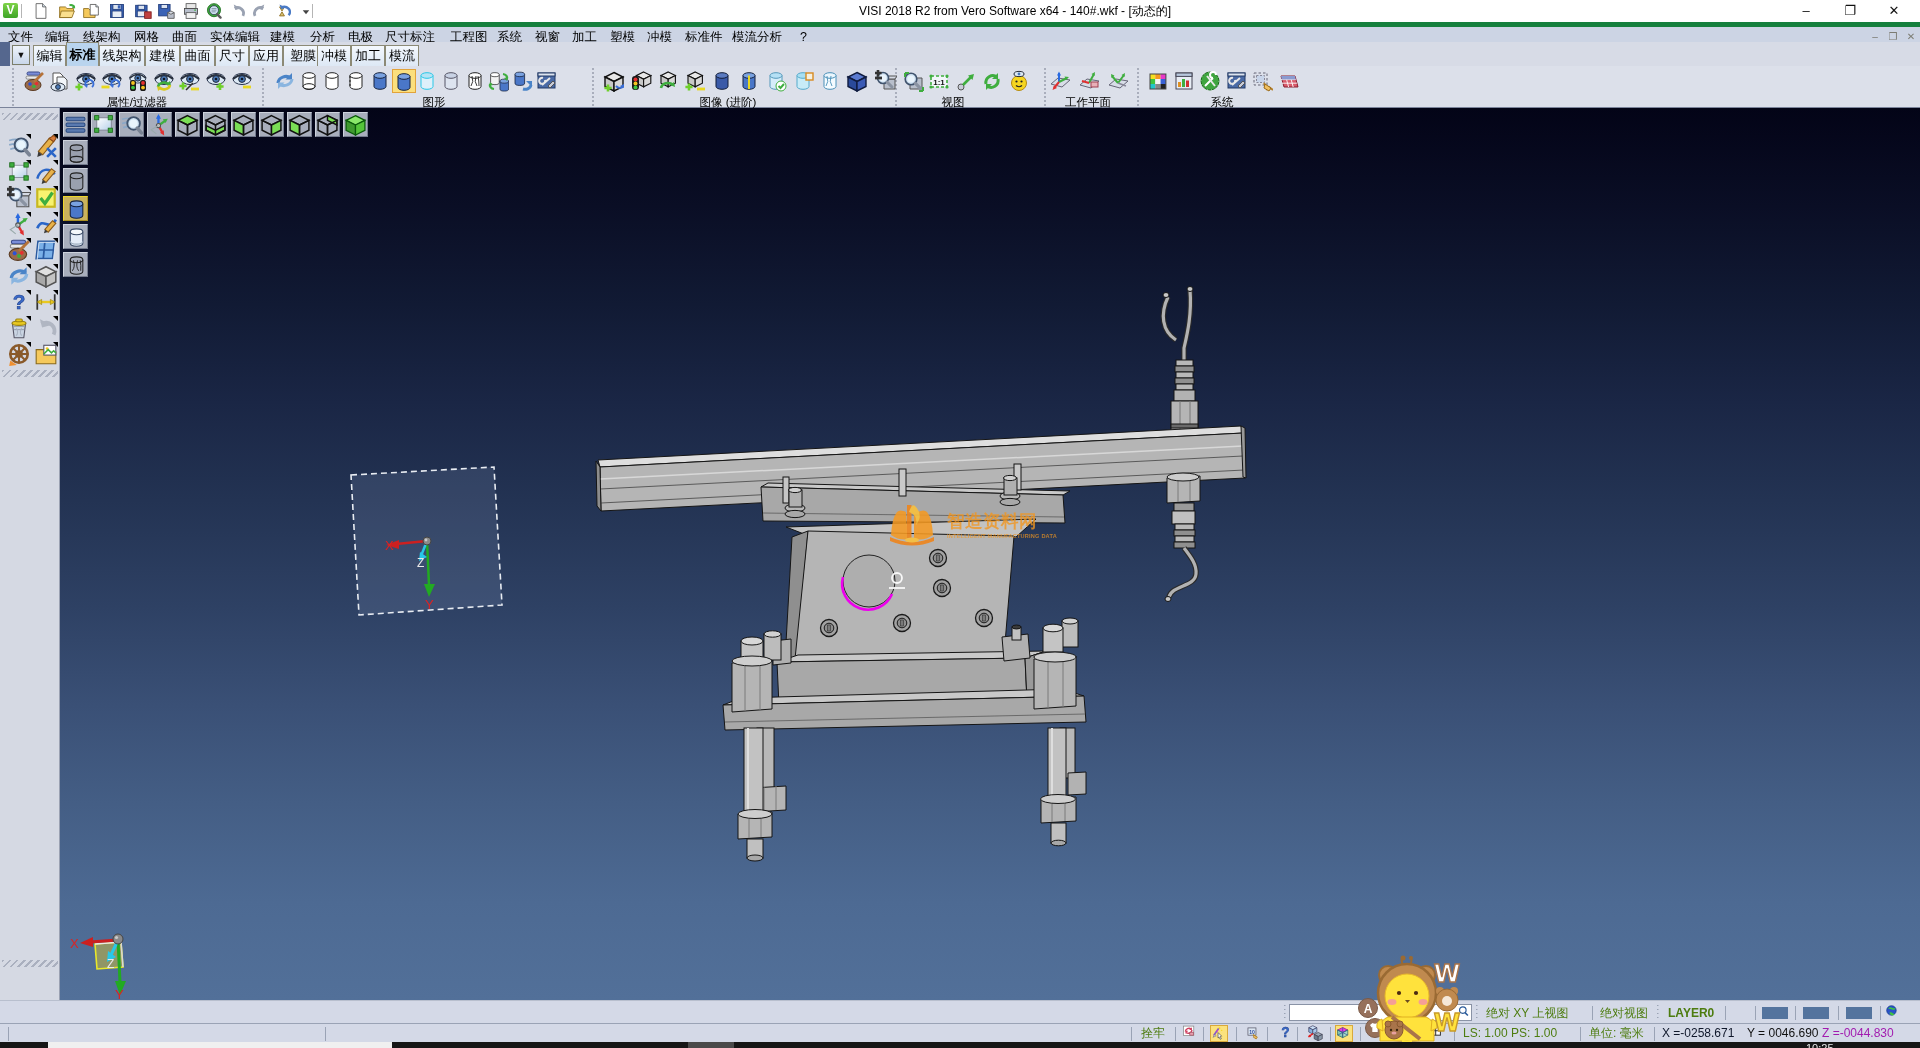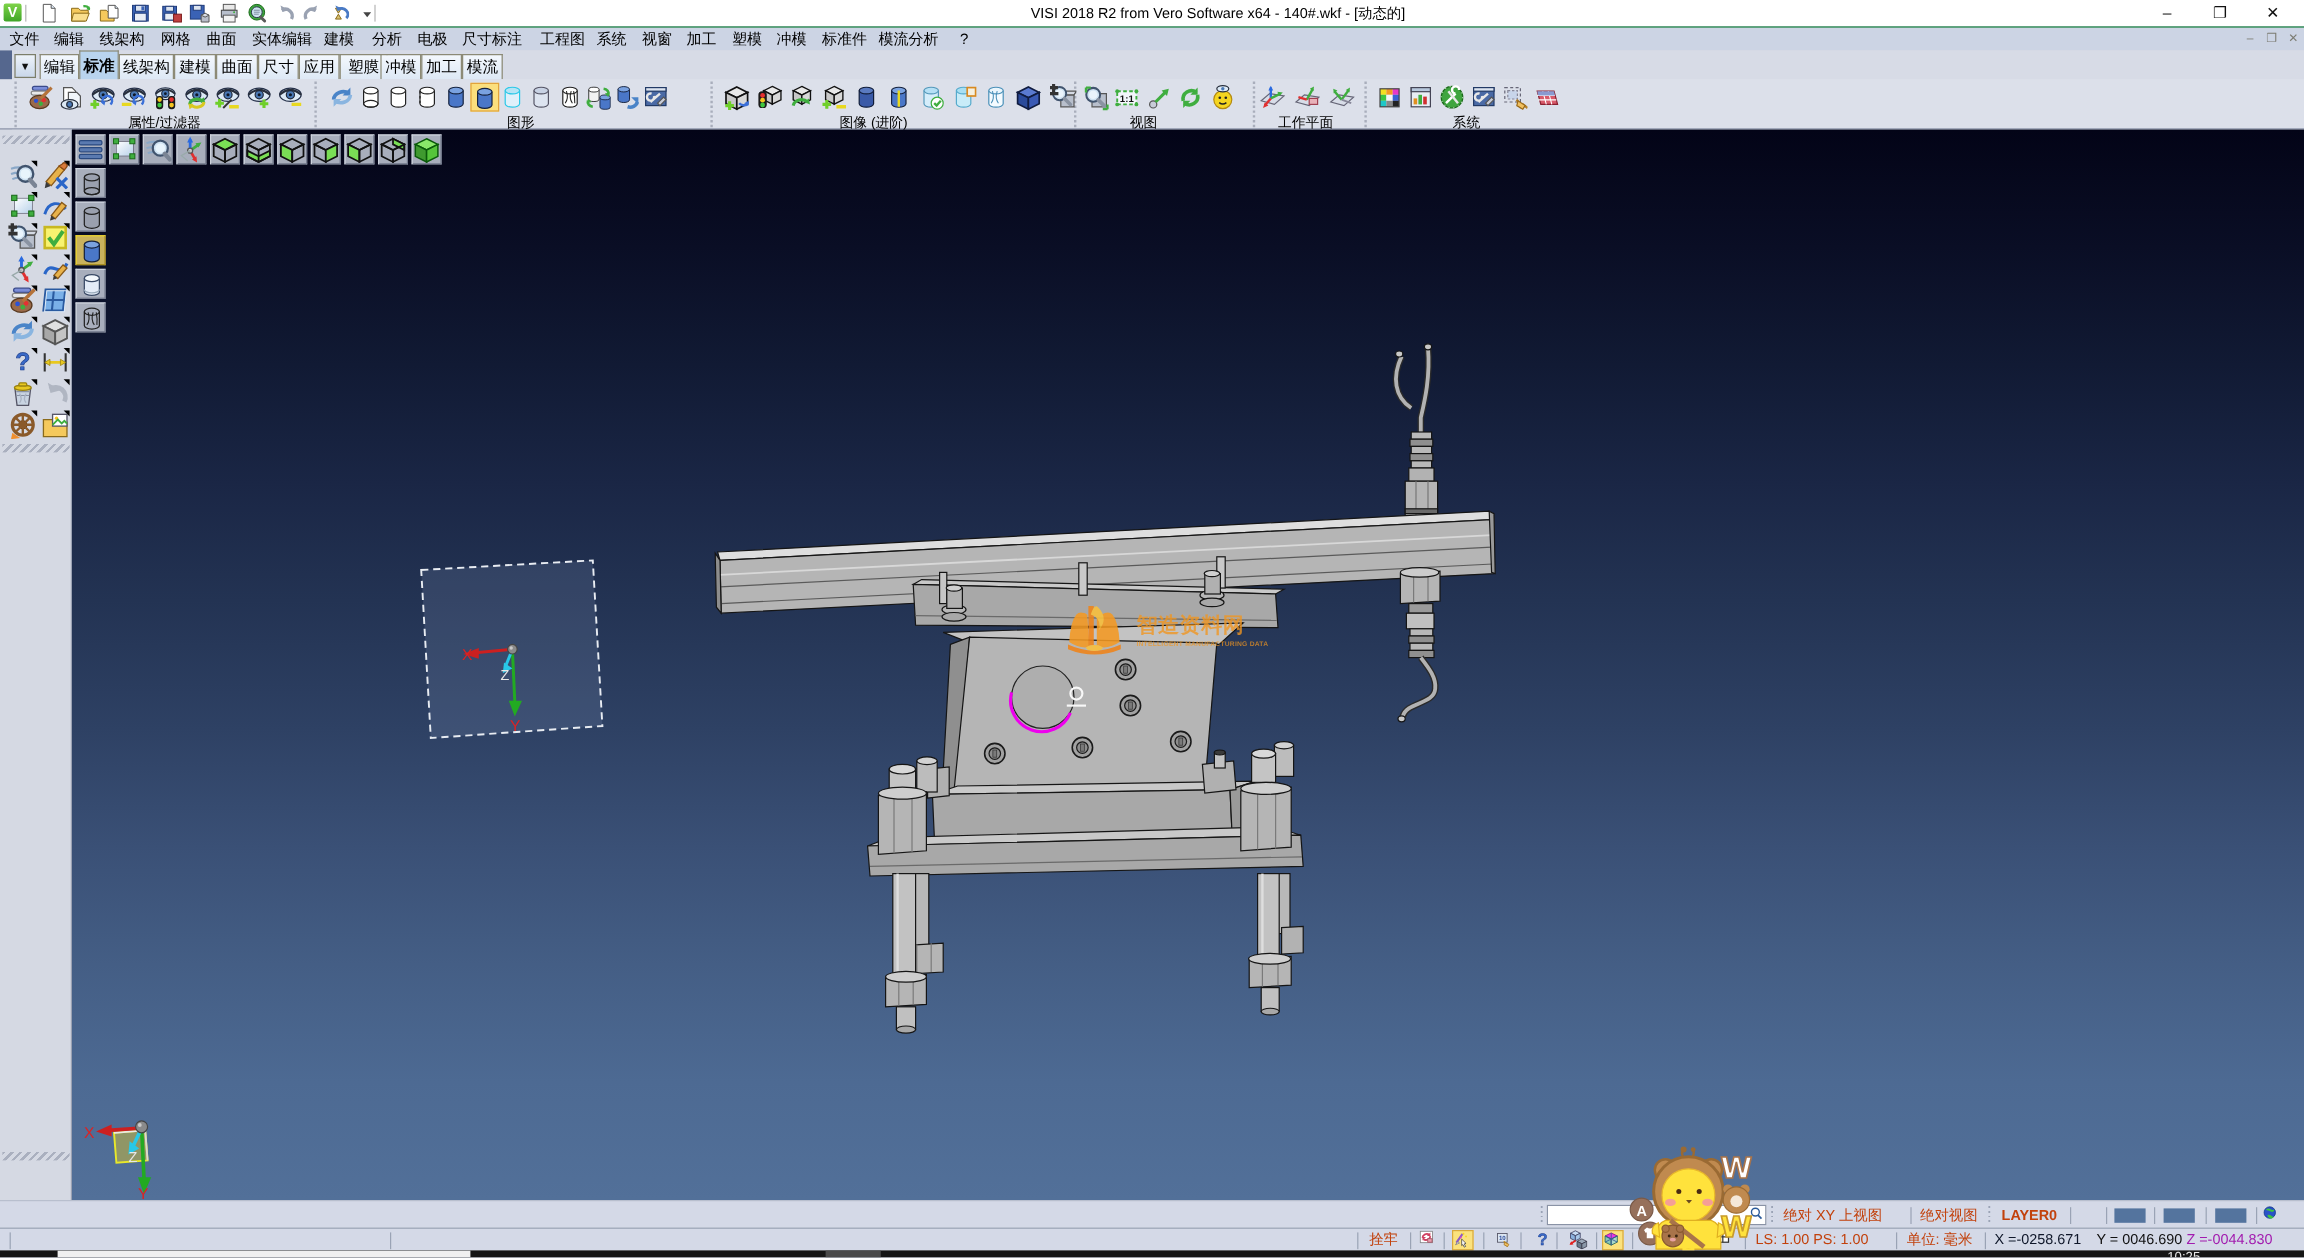--- a/index.html
+++ b/index.html
@@ -10,21 +10,21 @@
   
   #titlebar { left:0; top:0; width:1920px; height:22px; background:#ffffff; }
   #app-icon { left:3px; top:3px; width:15px; height:15px; background:linear-gradient(#7ed348,#3fa527); border-radius:2px; color:#fff; font-weight:bold; font-size:12px; text-align:center; line-height:15px; }
   .qsep { top:4px; width:1px; height:14px; background:#b5b5b5; }
   .qbtn { top:2px; width:22px; height:18px; }
   .qbtn svg { width:18px; height:18px; display:block; margin:0 auto; }
   #title-text { left:100px; top:0; width:1830px; height:22px; text-align:center; line-height:22px; font-size:12px; color:#000; }
   .winbtn { top:0px; width:30px; height:22px; text-align:center; line-height:22px; font-size:13px; color:#111; }
 
   
-  #menubar { left:0; top:22px; width:1920px; height:20px; background:#ccd4e4; border-top:1px solid #15803d; }
+  #menubar { left:0; top:22px; width:1920px; height:20px; background:#ccd4e4; border-top:5px solid #15803d; }
   .menu-item { top:0; height:20px; line-height:20px; font-size:12.5px; color:#000; }
   .mdibtn { top:4px; width:14px; height:12px; color:#7c7c72; font-size:10px; line-height:12px; text-align:center; }
 
   
   #tabrow { left:0; top:42px; width:1920px; height:24px; background:#d7dbe6; }
   #edge-sliver { left:0; top:42px; width:10px; height:66px; background:#55678e; }
   #tab-caret { left:12px; top:45px; width:18px; height:20px; background:linear-gradient(#eef3fa,#c9d7ea); border:1px solid #7c7e6a; text-align:center; line-height:18px; font-size:9px; color:#111; }
   .tab { top:3px; height:21px; background:linear-gradient(#f4f8fd,#dde8f5); border:1px solid #8c8a76; border-bottom:none; text-align:center; font-size:13px; line-height:20px; color:#000; }
   .tab.active { top:0px; height:40px; background:#b9d4ee; font-weight:bold; line-height:23px; }
 
@@ -49,21 +49,21 @@
      background:linear-gradient(180deg,#030417 0%,#0a0e25 11%,#111a34 22%,#1a2645 33%,#233353 44%,#2e4164 56%,#3a5076 67%,#445e85 78%,#4d6a93 89%,#527099 100%); overflow:hidden; }
   .vbtn { width:25px; height:25px; background:#a8aebc; border:1px solid; border-color:#cdd2dc #737a8d #737a8d #cdd2dc; }
   .vbtn.sel { background:#c9b25d; border-color:#eed62c #a88e20 #a88e20 #eed62c; }
   .vbtn svg { width:23px; height:23px; display:block; }
   #modelsvg { left:0; top:0; width:1860px; height:892px; }
 
   
   #status1 { left:0; top:1000px; width:1920px; height:23px; background:#d4d9e7; border-top:1px solid #b8bfce; }
   #status2 { left:0; top:1023px; width:1920px; height:19px; background:#d4d9e7; border-top:1px solid #9aa3b5; }
   .st-sep { top:3px; width:1px; height:14px; background:#9aa3b5; }
-  .st-text { font-size:12px; color:#c2410c; line-height:19px; height:19px; }
+  .st-text { font-size:12px; color:#4d7c0f; line-height:19px; height:19px; }
   .st-icon { top:1px; width:18px; height:17px; }
   .st-icon svg { width:17px; height:16px; display:block; margin:0 auto; }
   .st-icon.sel { background:#fbe27d; border:1px solid #d9a93c; }
   .dots { width:4px; background-image:repeating-linear-gradient(180deg,#9aa3b5 0 1.5px,transparent 1.5px 4px); background-size:1.5px 100%,1.5px 100%; background-position:0 0,2.5px 2px; background-repeat:repeat-y; }
   #searchbox { left:1289px; top:3px; width:183px; height:17px; background:#fff; border:1px solid #8a93a6; }
   .swatch { top:6px; width:26px; height:12px; background:#54749e; }
 
   
   #taskbar { left:0; top:1042px; width:1920px; height:6px; background:#161616; overflow:hidden; }
   #tb-white { left:48px; top:0; width:344px; height:6px; background:#f0f0f0; }

